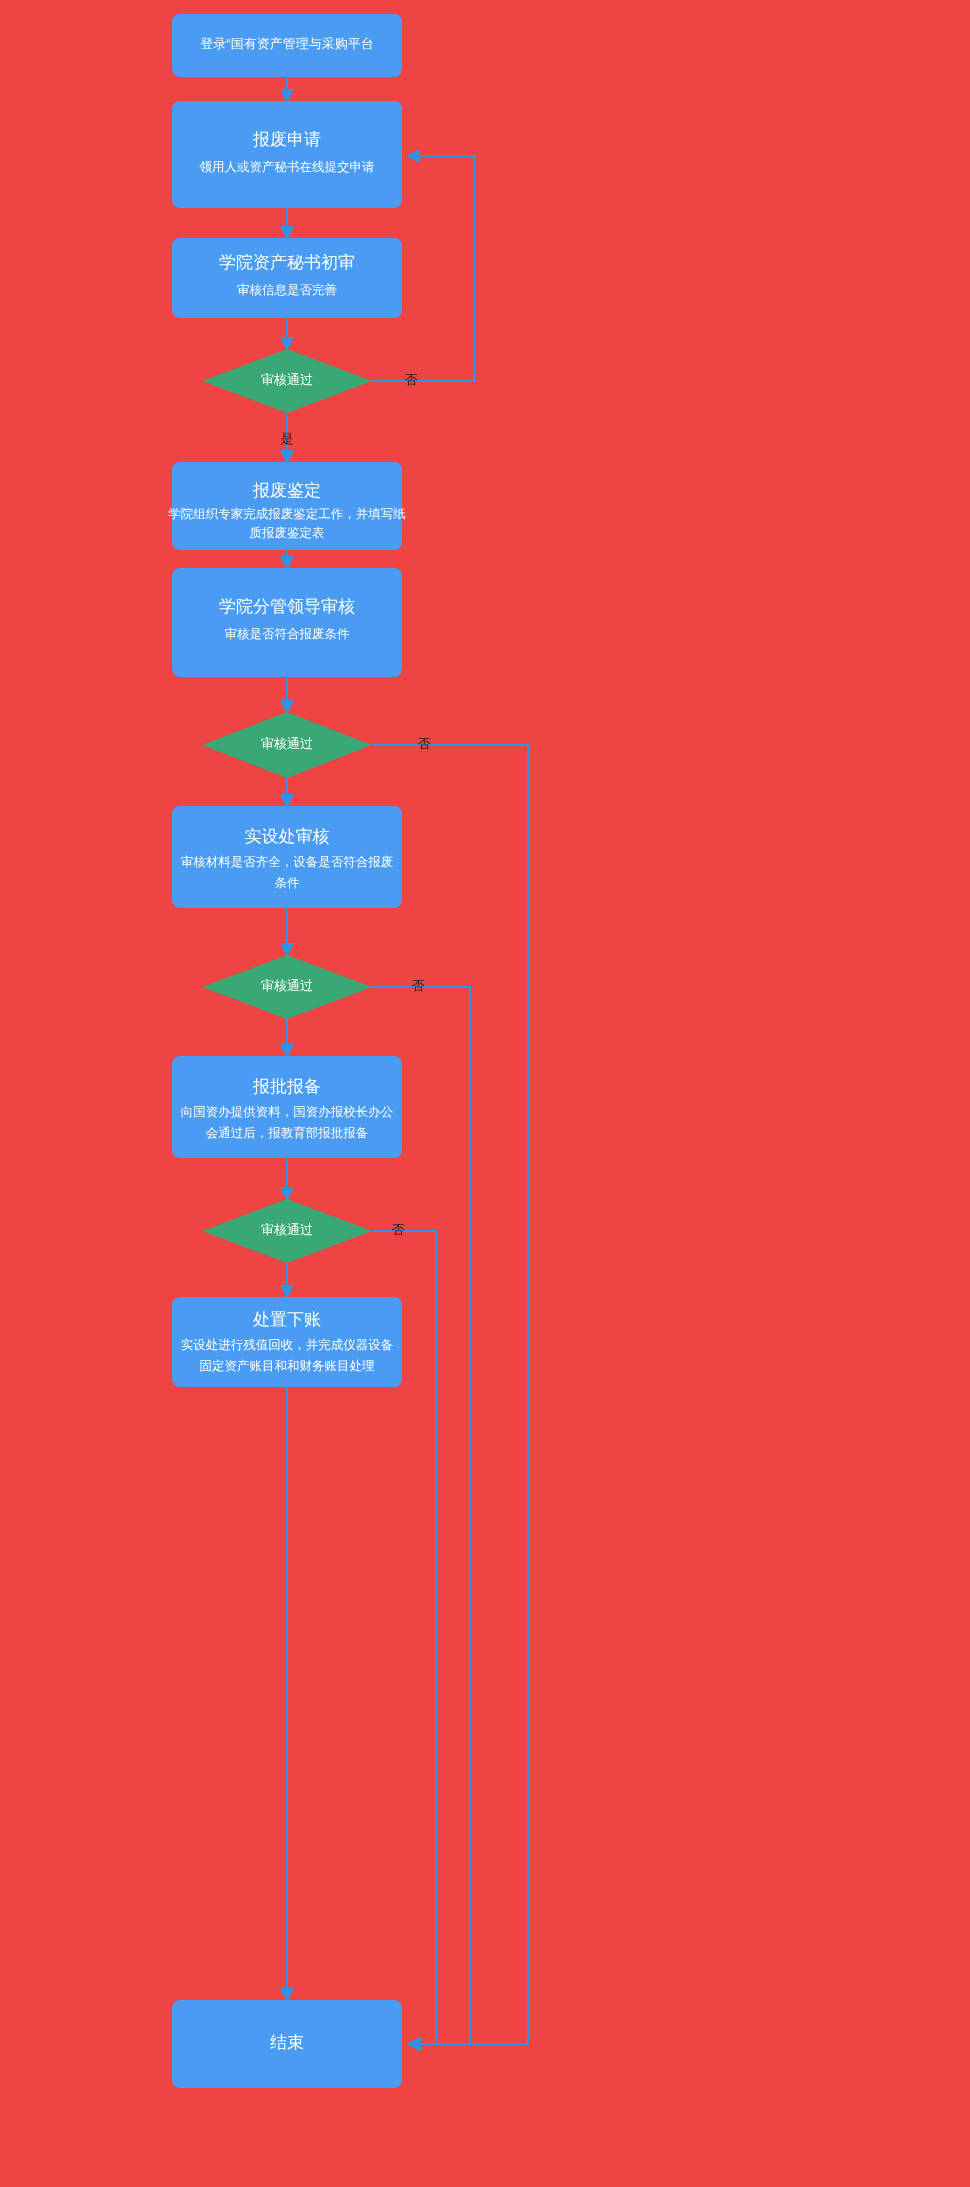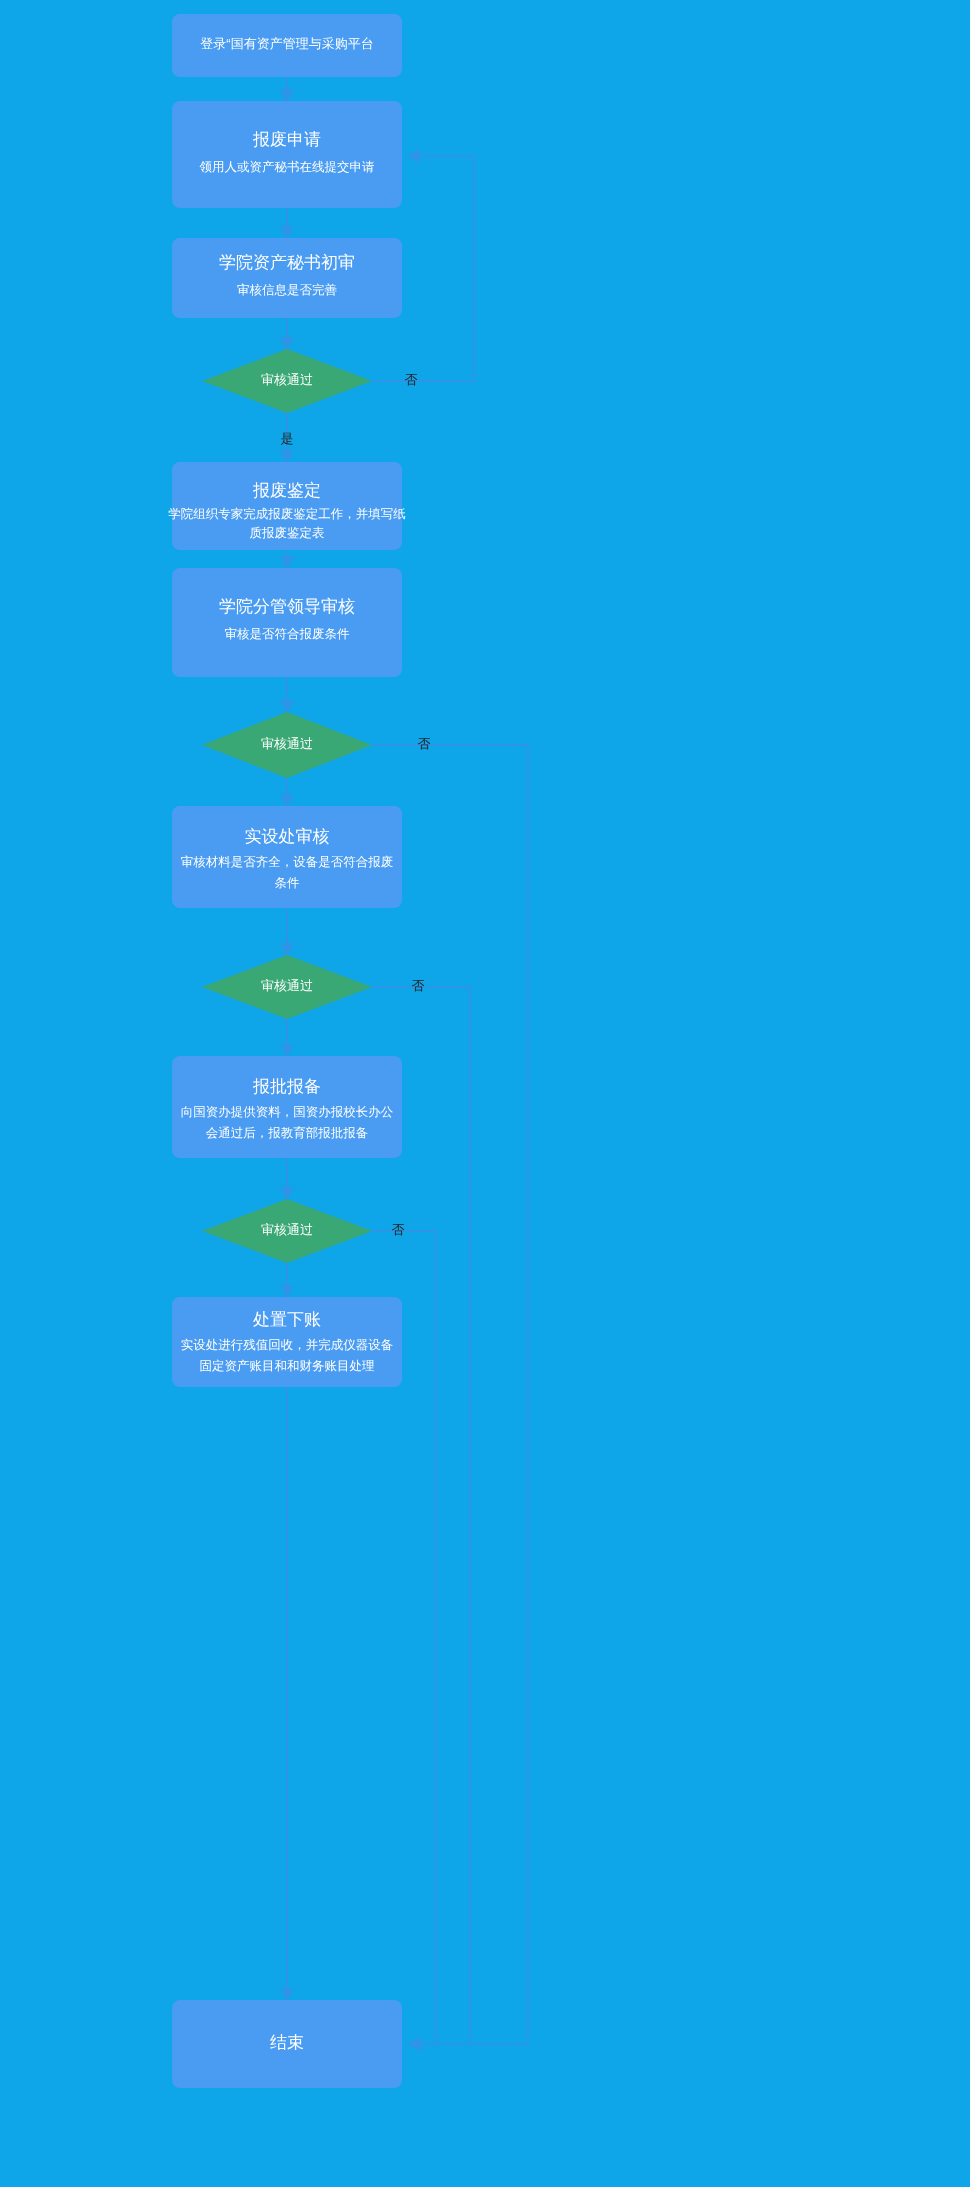--- a/index.html
+++ b/index.html
@@ -8,21 +8,21 @@
     padding: 0;
     background: #ffffff;
   }
   body {
     font-family: "Liberation Sans", "DejaVu Sans", sans-serif;
   }
   #stage {
     position: relative;
     width: 970px;
     height: 2187px;
-    background: #0ea5e9;
+    background: #ef4444;
     overflow: hidden;
   }
   svg#flow {
     position: absolute;
     top: 0;
     left: 0;
     width: 970px;
     height: 2187px;
     display: block;
   }

